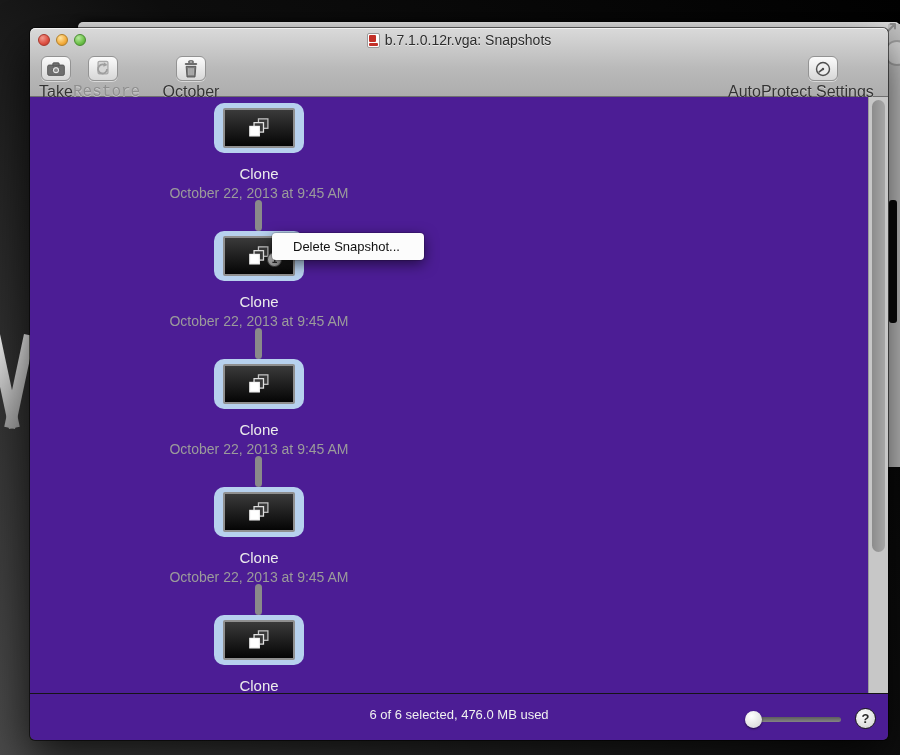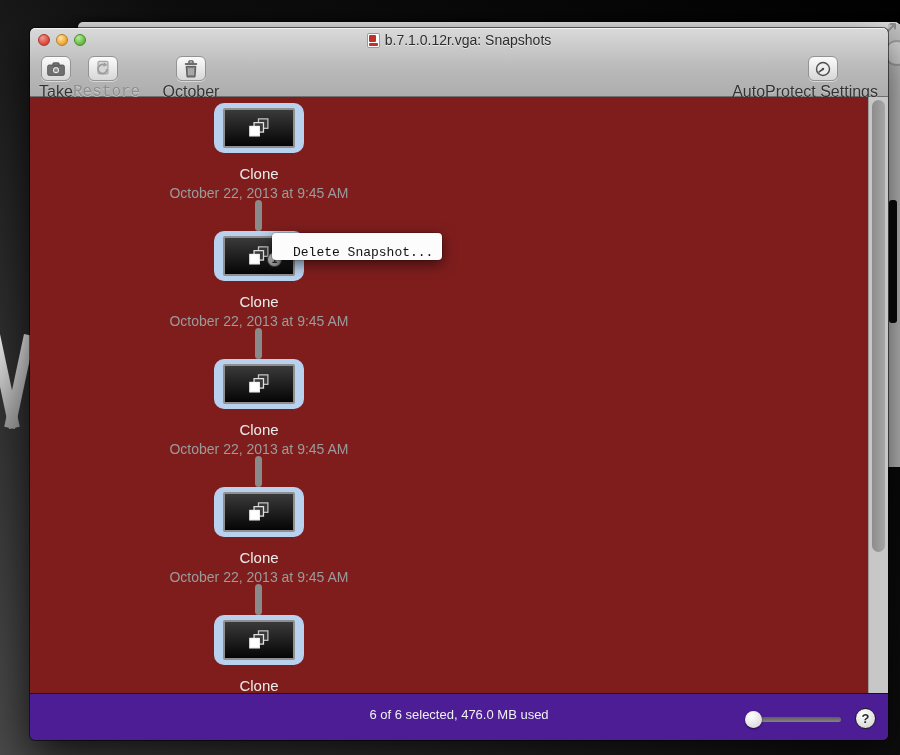--- a/index.html
+++ b/index.html
@@ -41,41 +41,41 @@
   
   .toolbar{position:absolute;left:0;top:24px;width:100%;height:45px;}
   .bezel{position:absolute;top:4px;width:30px;height:25px;border:1px solid #939393;border-radius:6px;
     background:linear-gradient(#fbfbfb,#d7d7d7);box-shadow:0 1px 0 rgba(255,255,255,.5);
     display:flex;align-items:center;justify-content:center;}
   .tb-label{position:absolute;top:31px;font-size:16px;color:#333;text-align:center;text-shadow:0 1px 0 rgba(255,255,255,.45);}
   .tb-label.disabled{color:#8f8f8f;}
   .bz-take{left:11px;} .lb-take{left:-4px;width:60px;}
   .bz-restore{left:58px;} .lb-restore{left:43px;width:60px;font-family:Liberation Mono, monospace;}
   .bz-delete{left:146px;} .lb-delete{left:131px;width:60px;}
-  .bz-auto{left:778px;} .lb-auto{right:10px;width:150px;text-align:right;}
-
-  
-  .content{position:absolute;left:0;top:69px;width:858px;height:596px;background:#7f1d1d;overflow:hidden;}
+  .bz-auto{left:778px;} .lb-auto{right:10px;width:150px;text-align:left;}
+
+  
+  .content{position:absolute;left:0;top:69px;width:858px;height:596px;background:#4c1d95;overflow:hidden;}
   .snapshot{position:absolute;left:79px;width:300px;}
   .sel-box{position:absolute;left:105px;top:0;width:90px;height:50px;background:#b7d1ee;border-radius:10px;}
   .thumb{position:absolute;left:9px;top:5px;width:72px;height:40px;border:2px solid #8f8f8f;border-radius:2px;
     background:linear-gradient(#3a3a3a,#050505);display:flex;align-items:center;justify-content:center;}
   .badge{position:absolute;left:158px;top:21px;width:15px;height:15px;border-radius:50%;
     background:radial-gradient(circle at 40% 30%,#cfcfcf,#8a8a8a);border:1px solid #4a4a4a;
     font-size:10px;font-weight:bold;color:#2a2a2a;display:flex;align-items:center;justify-content:center;z-index:3;}
   .snap-label{position:absolute;left:0;top:62px;width:300px;text-align:center;font-size:15px;color:#ececec;}
   .snap-date{position:absolute;left:0;top:82px;width:300px;text-align:center;font-size:14px;color:#9b9b9b;}
   .connector{position:absolute;left:146px;top:97px;width:7px;height:31px;background:#8a8a8a;border-radius:4px;}
   
   .scroll-track{position:absolute;left:838px;top:0;width:20px;height:596px;background:#c7c7c7;border-left:1px solid #9d9d9d;}
   .scroll-thumb{position:absolute;left:3px;top:3px;width:13px;height:452px;background:linear-gradient(90deg,#8c8c8c,#a6a6a6);border-radius:7px;}
 
   
-  .ctx-menu{position:absolute;left:242px;top:205px;width:170px;height:27px;background:#fcfcfc;border-radius:4px;
-    box-shadow:0 4px 14px rgba(0,0,0,.55),0 0 0 1px rgba(0,0,0,.15);z-index:10;display:flex;align-items:flex-end;font-family:Liberation Mono, monospace;}
+  .ctx-menu{position:absolute;left:242px;top:205px;width:152px;height:27px;background:#fcfcfc;border-radius:4px;
+    box-shadow:0 4px 14px rgba(0,0,0,.55),0 0 0 1px rgba(0,0,0,.15);z-index:10;display:flex;align-items:center;}
   .ctx-item{padding-left:21px;font-size:13px;font-weight:500;color:#111;}
 
   
   .statusbar{position:absolute;left:0;top:665px;width:858px;height:47px;background:#4c1d95;border-top:1px solid #151515;border-radius:0 0 5px 5px;}
   .status-text{position:absolute;left:0;top:13px;width:100%;text-align:center;font-size:13px;color:#f0f0f0;}
   .slider-track{position:absolute;left:723px;top:23px;width:88px;height:5px;border-radius:3px;background:linear-gradient(#5c5c5c,#848484);}
   .slider-knob{position:absolute;left:715px;top:17px;width:17px;height:17px;border-radius:50%;
     background:radial-gradient(circle at 38% 30%,#ffffff,#d2d2d2);box-shadow:0 1px 2px rgba(0,0,0,.6);}
   .help-btn{position:absolute;left:825px;top:14px;width:21px;height:21px;border-radius:50%;
     background:radial-gradient(circle at 40% 30%,#ffffff,#cdcdcd);border:1px solid #1c1c1c;

